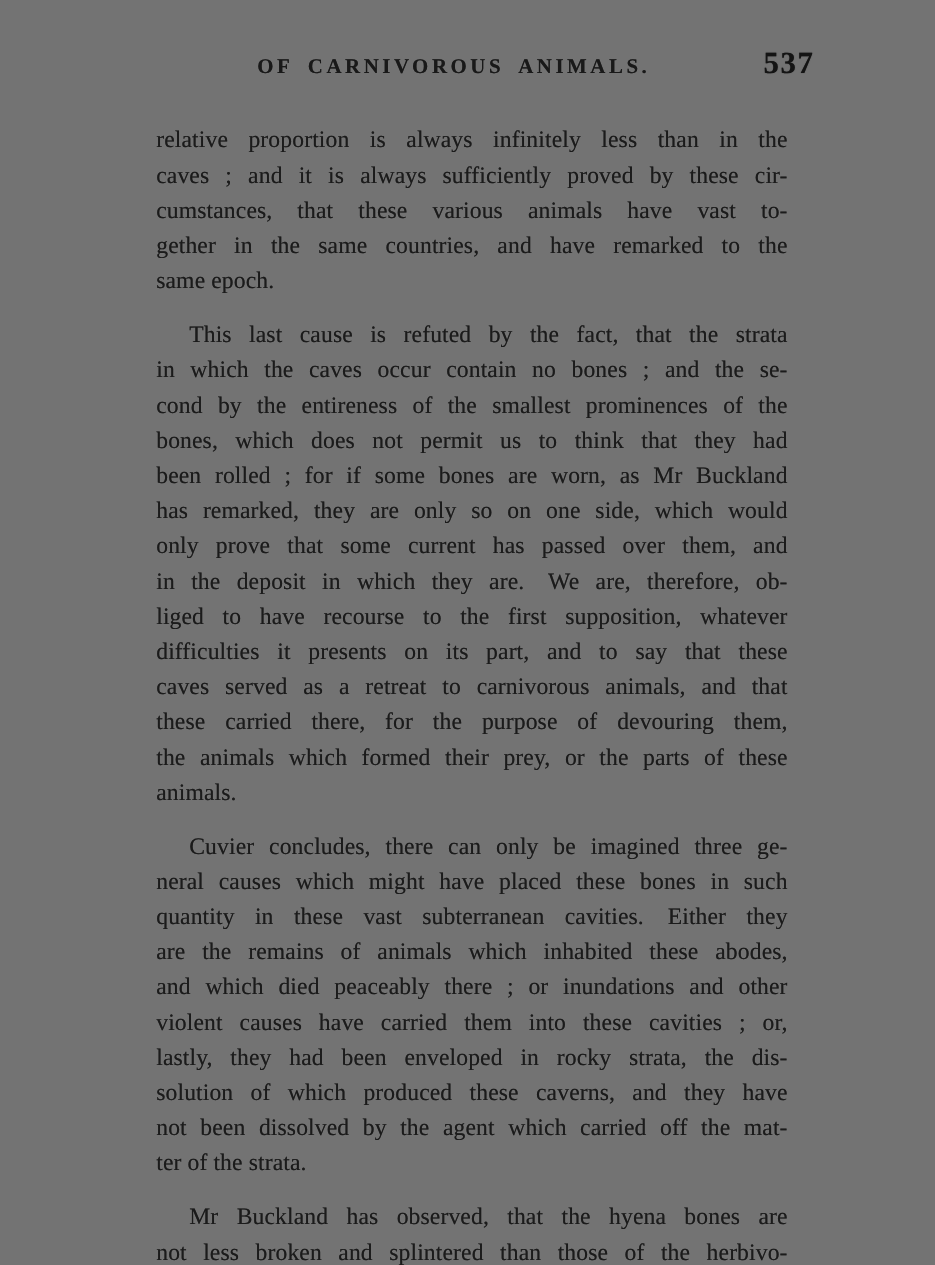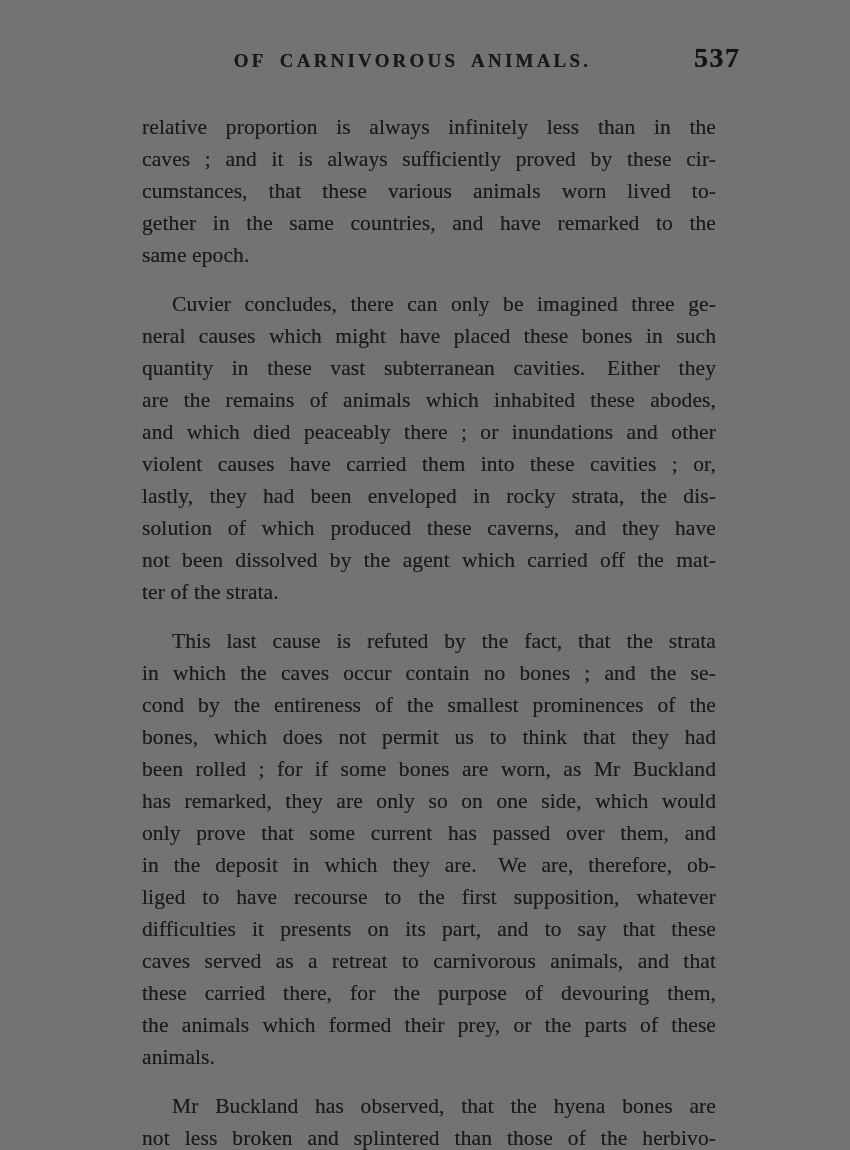--- a/index.html
+++ b/index.html
@@ -81,51 +81,51 @@
 
 <div class="page">
   <div class="page-header">
     <span class="running-title">OF CARNIVOROUS ANIMALS.</span>
     <span class="page-number">537</span>
   </div>
   <div class="text-block">
       <div class="paragraph">
         <div class="line">relative proportion is always infinitely less than in the</div>
         <div class="line">caves ; and it is always sufficiently proved by these cir-</div>
-        <div class="line">cumstances, that these various animals worn lived to-</div>
+        <div class="line">cumstances, that these various animals have vast to-</div>
         <div class="line">gether in the same countries, and have remarked to the</div>
         <div class="line short">same epoch.</div>
-      </div>
-      <div class="paragraph">
-        <div class="line indent">Cuvier concludes, there can only be imagined three ge-</div>
-        <div class="line">neral causes which might have placed these bones in such</div>
-        <div class="line">quantity in these vast subterranean cavities. Either they</div>
-        <div class="line">are the remains of animals which inhabited these abodes,</div>
-        <div class="line">and which died peaceably there ; or inundations and other</div>
-        <div class="line">violent causes have carried them into these cavities ; or,</div>
-        <div class="line">lastly, they had been enveloped in rocky strata, the dis-</div>
-        <div class="line">solution of which produced these caverns, and they have</div>
-        <div class="line">not been dissolved by the agent which carried off the mat-</div>
-        <div class="line short">ter of the strata.</div>
       </div>
       <div class="paragraph">
         <div class="line indent">This last cause is refuted by the fact, that the strata</div>
         <div class="line">in which the caves occur contain no bones ; and the se-</div>
         <div class="line">cond by the entireness of the smallest prominences of the</div>
         <div class="line">bones, which does not permit us to think that they had</div>
         <div class="line">been rolled ; for if some bones are worn, as Mr Buckland</div>
         <div class="line">has remarked, they are only so on one side, which would</div>
         <div class="line">only prove that some current has passed over them, and</div>
         <div class="line">in the deposit in which they are. We are, therefore, ob-</div>
         <div class="line">liged to have recourse to the first supposition, whatever</div>
         <div class="line">difficulties it presents on its part, and to say that these</div>
         <div class="line">caves served as a retreat to carnivorous animals, and that</div>
         <div class="line">these carried there, for the purpose of devouring them,</div>
         <div class="line">the animals which formed their prey, or the parts of these</div>
         <div class="line short">animals.</div>
       </div>
       <div class="paragraph">
+        <div class="line indent">Cuvier concludes, there can only be imagined three ge-</div>
+        <div class="line">neral causes which might have placed these bones in such</div>
+        <div class="line">quantity in these vast subterranean cavities. Either they</div>
+        <div class="line">are the remains of animals which inhabited these abodes,</div>
+        <div class="line">and which died peaceably there ; or inundations and other</div>
+        <div class="line">violent causes have carried them into these cavities ; or,</div>
+        <div class="line">lastly, they had been enveloped in rocky strata, the dis-</div>
+        <div class="line">solution of which produced these caverns, and they have</div>
+        <div class="line">not been dissolved by the agent which carried off the mat-</div>
+        <div class="line short">ter of the strata.</div>
+      </div>
+      <div class="paragraph">
         <div class="line indent">Mr Buckland has observed, that the hyena bones are</div>
         <div class="line">not less broken and splintered than those of the herbivo-</div>
         <div class="line">rous animals ; from which he concludes, that the hyenas</div>
       </div>
     </div>
 </div>
 
 </body></html>

